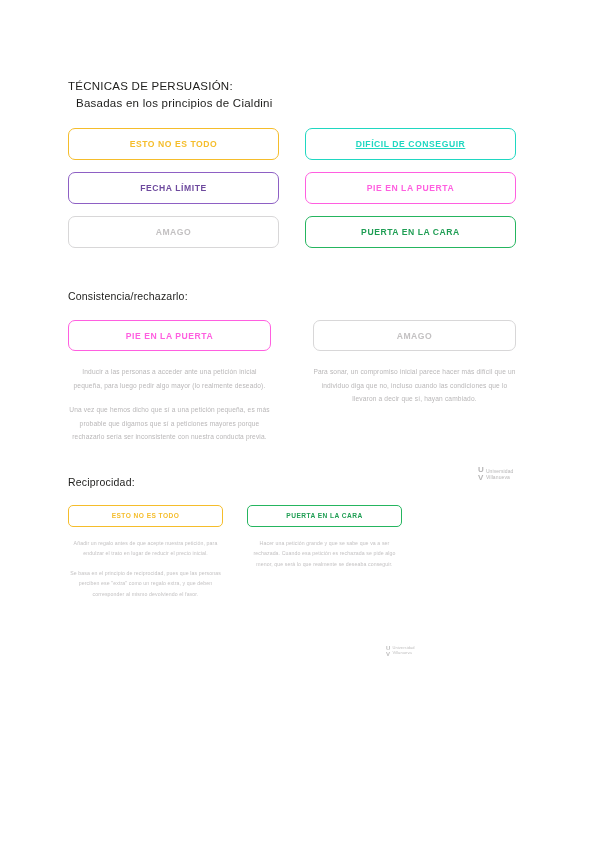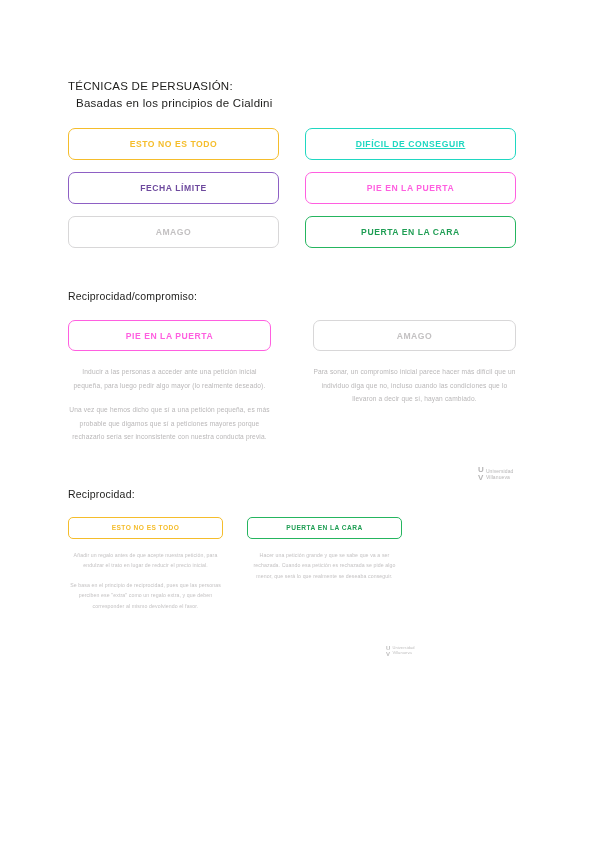--- a/index.html
+++ b/index.html
@@ -65,21 +65,21 @@
     user-select: none;
   }
 
   
   .section-head {
     font-size: 10.5px;
     color: #1d1d1b;
     letter-spacing: 0.2px;
   }
   .sec-consistencia { margin-top: 42px; }
-  .sec-reciprocidad { margin-top: 44px; }
+  .sec-reciprocidad { margin-top: 32px; }
 
   .two-col {
     display: grid;
     grid-template-columns: 203px 203px;
     column-gap: 42px;
   }
 
   .col-head {
     height: 31px;
     border-radius: 7px;
@@ -196,21 +196,21 @@
       </div>
       <div class="pbtn" style="border-color: rgb(216, 215, 216); color: rgb(195, 193, 194);">
         <span>AMAGO</span>
       </div>
       <div class="pbtn" style="border-color: rgb(37, 181, 95); color: rgb(31, 158, 84);">
         <span>PUERTA EN LA CARA</span>
       </div>
     </div>
 
     <div class="sec-consistencia">
-      <div class="section-head">Reciprocidad/compromiso:</div>
+      <div class="section-head">Consistencia/rechazarlo:</div>
 
       <div class="two-col" style="margin-top:18px;">
 
         <div>
           <div class="col-head" style="border-color: rgb(255, 95, 224); color: rgb(255, 95, 224);">
             <span>PIE EN LA PUERTA</span>
           </div>
           <div class="body-text">
             <p>Inducir a las personas a acceder ante una petición inicial pequeña, para luego pedir algo mayor (lo realmente deseado).</p>
             <p>Una vez que hemos dicho que sí a una petición pequeña, es más probable que digamos que sí a peticiones mayores porque rechazarlo sería ser inconsistente con nuestra conducta previa.</p>

